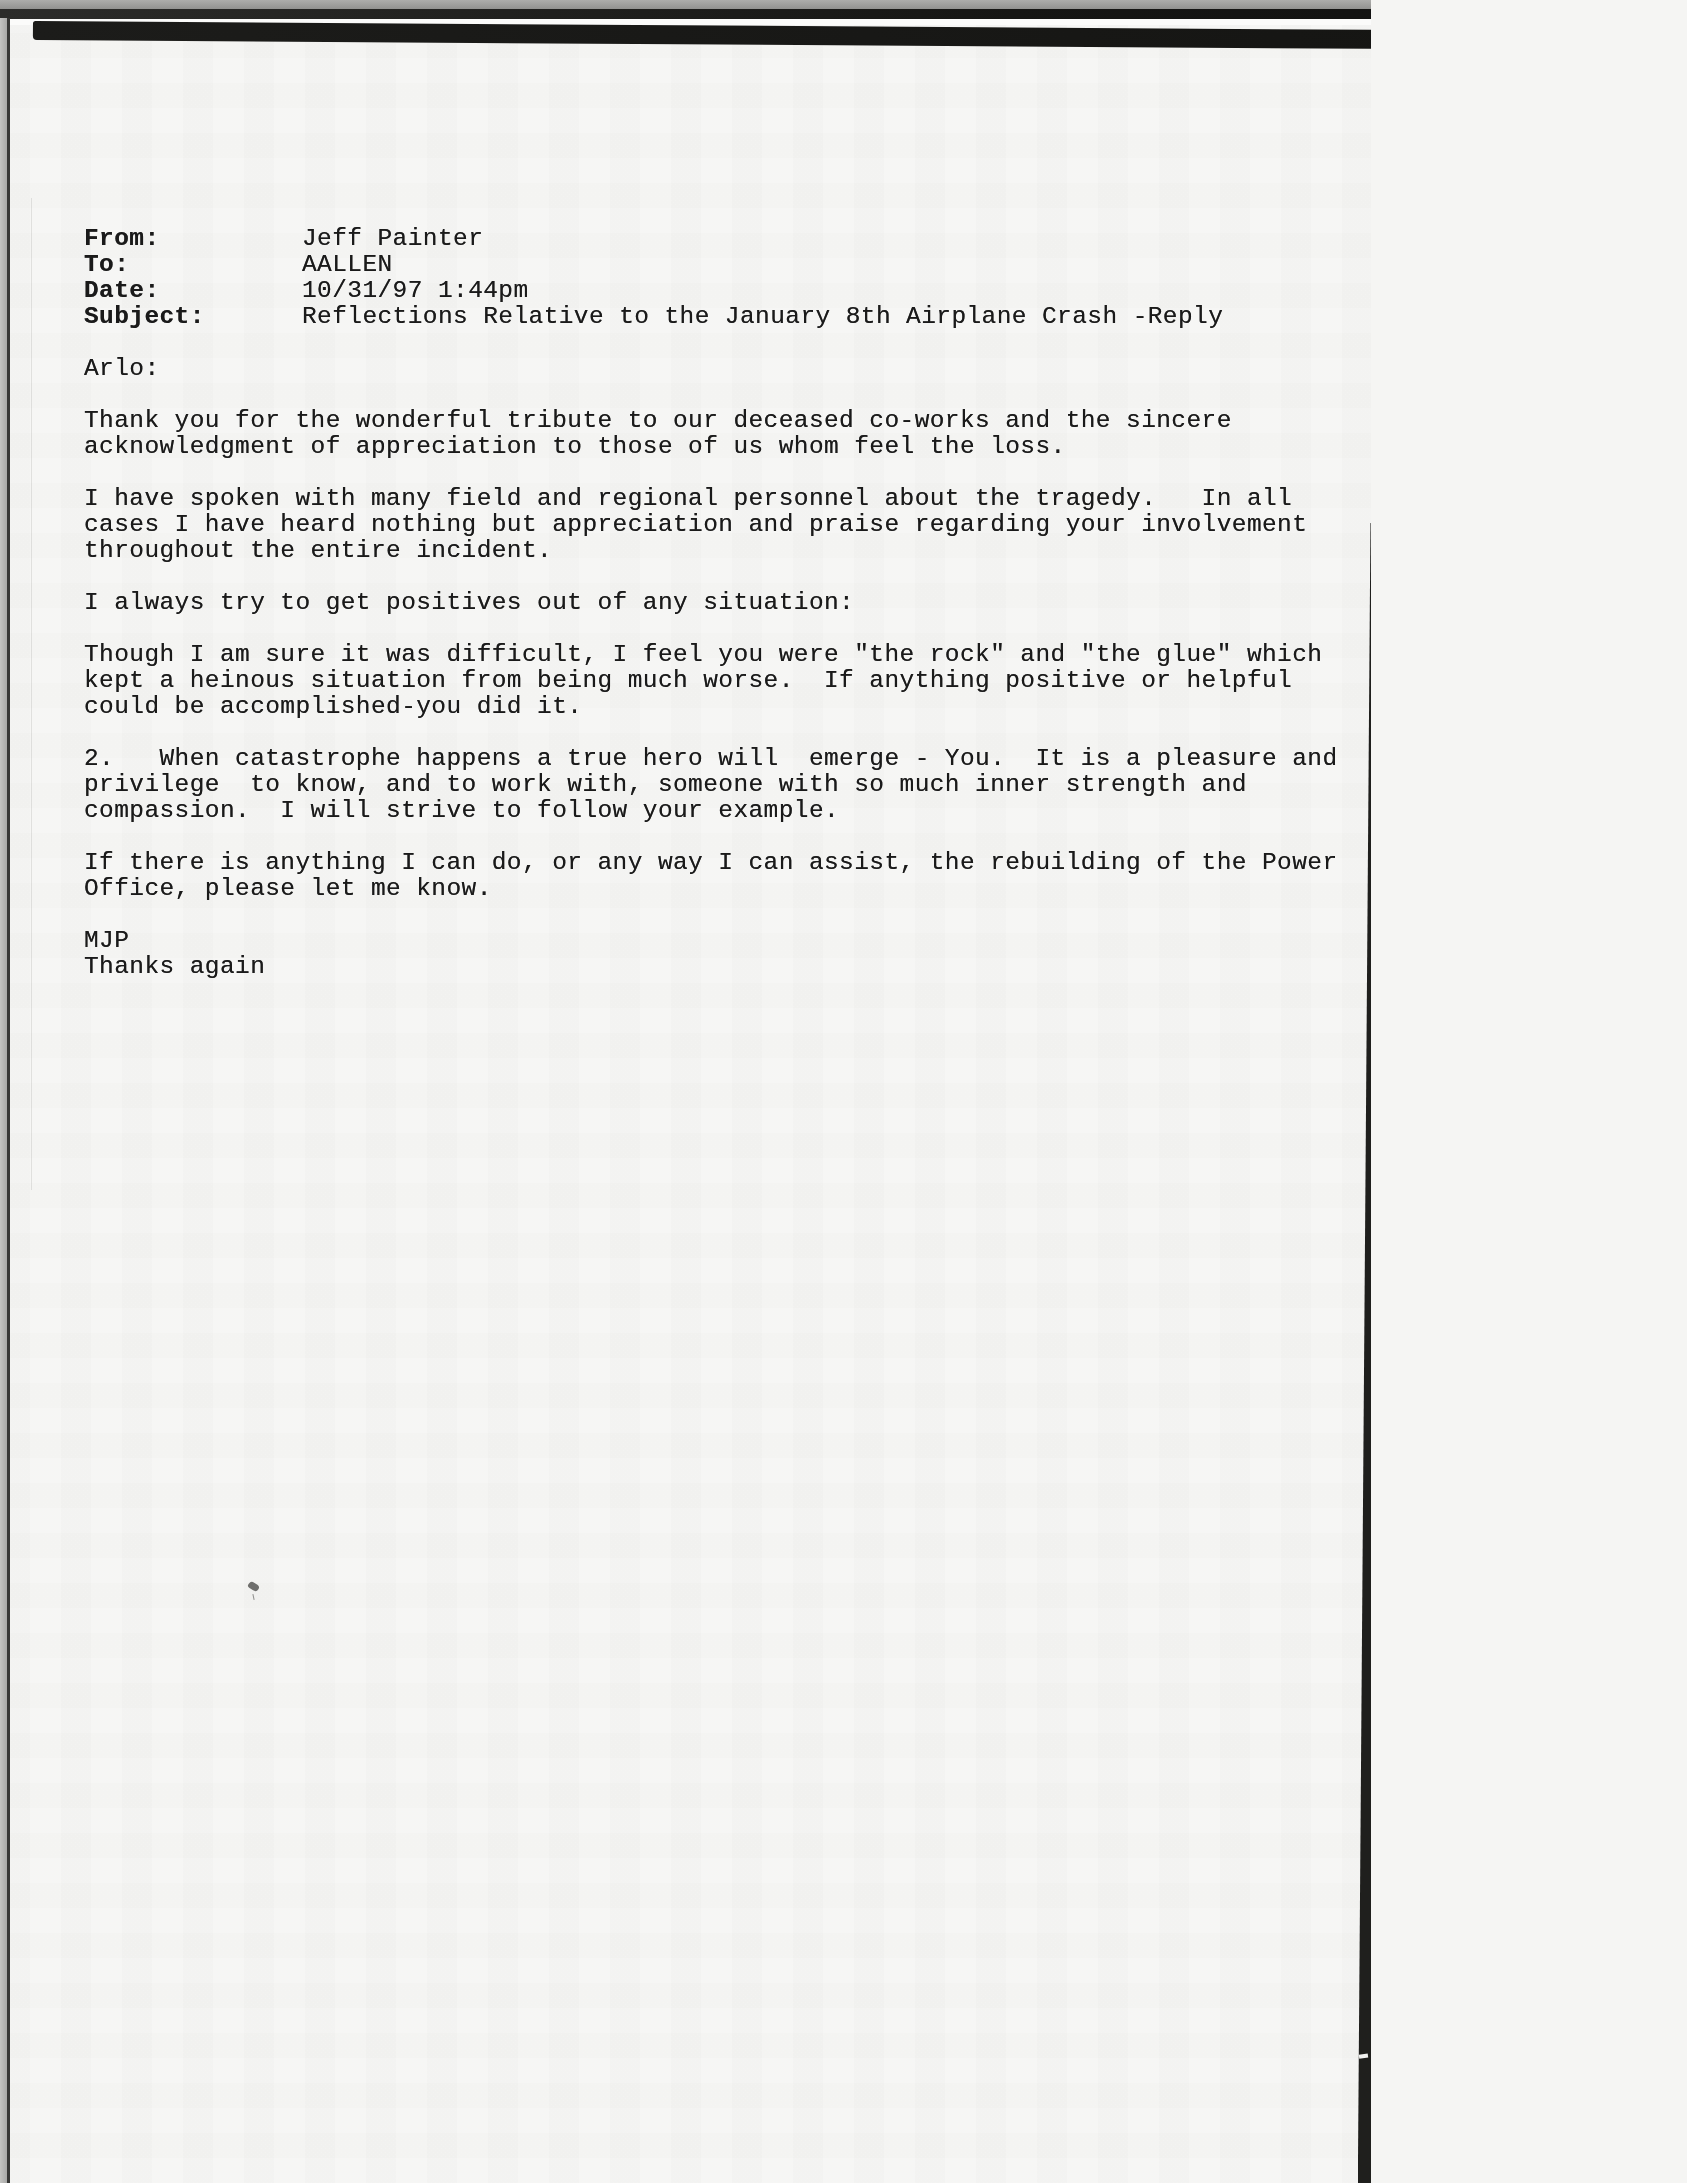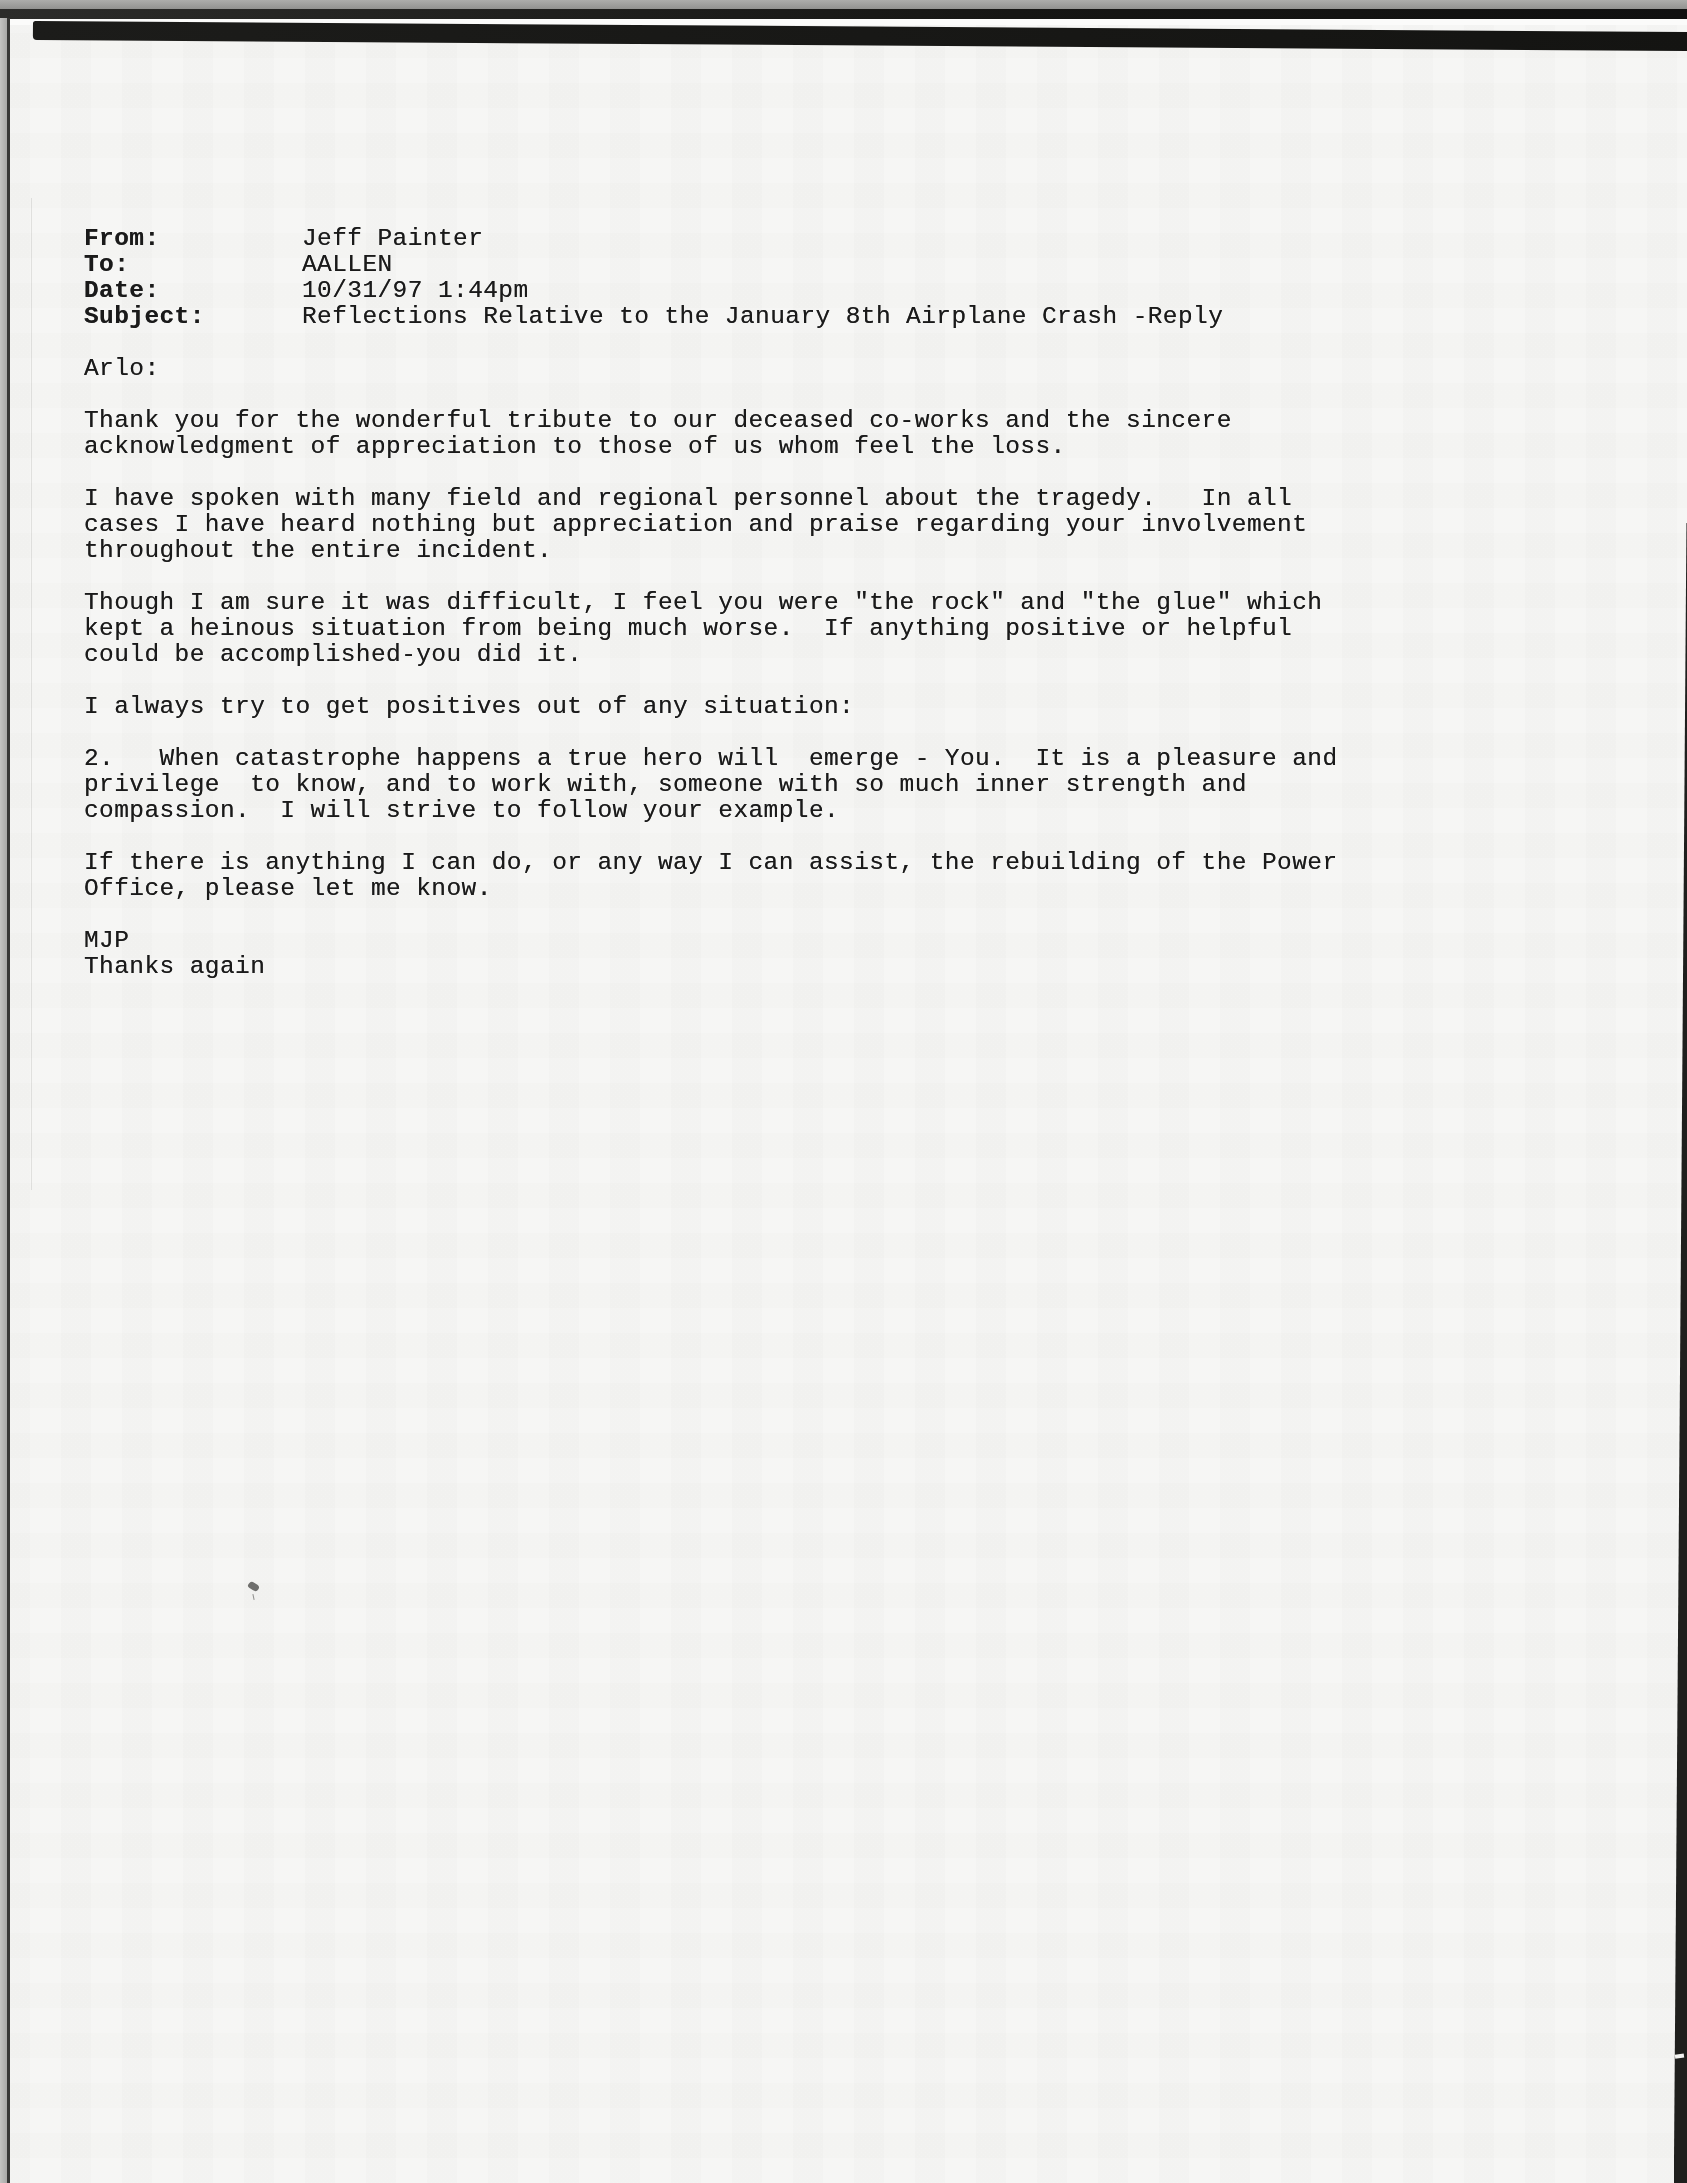--- a/index.html
+++ b/index.html
@@ -8,21 +8,21 @@
   }
   body {
     width: 1687px;
     height: 2183px;
     background: #f5f5f3;
     overflow: hidden;
     font-family: "Liberation Mono", "DejaVu Sans Mono", monospace;
   }
   .page {
     position: relative;
-    width: 1687px;
+    width: 1371px;
     height: 2183px;
     background-color: #f6f6f4;
     background-image:
       repeating-linear-gradient(90deg, rgba(0,0,0,0.012) 0 30px, rgba(255,255,255,0.02) 30px 61px),
       repeating-linear-gradient(0deg, rgba(255,255,255,0.05) 0 25px, rgba(0,0,0,0.006) 25px 50px);
     overflow: hidden;
   }
 
   
   .scan-top-gray {
@@ -169,24 +169,24 @@
     </div>
   </div>
 
   <div class="email-body txt">
     <p class="para">Arlo:</p>
     <p class="para">Thank you for the wonderful tribute to our deceased co-works and the sincere
 acknowledgment of appreciation to those of us whom feel the loss.</p>
     <p class="para">I have spoken with many field and regional personnel about the tragedy.   In all
 cases I have heard nothing but appreciation and praise regarding your involvement
 throughout the entire incident.</p>
+    <p class="para">I always try to get positives out of any situation:</p>
     <p class="para">Though I am sure it was difficult, I feel you were "the rock" and "the glue" which
 kept a heinous situation from being much worse.  If anything positive or helpful
 could be accomplished-you did it.</p>
-    <p class="para">I always try to get positives out of any situation:</p>
     <p class="para">2.   When catastrophe happens a true hero will  emerge - You.  It is a pleasure and
 privilege  to know, and to work with, someone with so much inner strength and
 compassion.  I will strive to follow your example.</p>
     <p class="para">If there is anything I can do, or any way I can assist, the rebuilding of the Power
 Office, please let me know.</p>
     <div class="closing">
       <div>MJP</div>
       <div>Thanks again</div>
     </div>
   </div>

